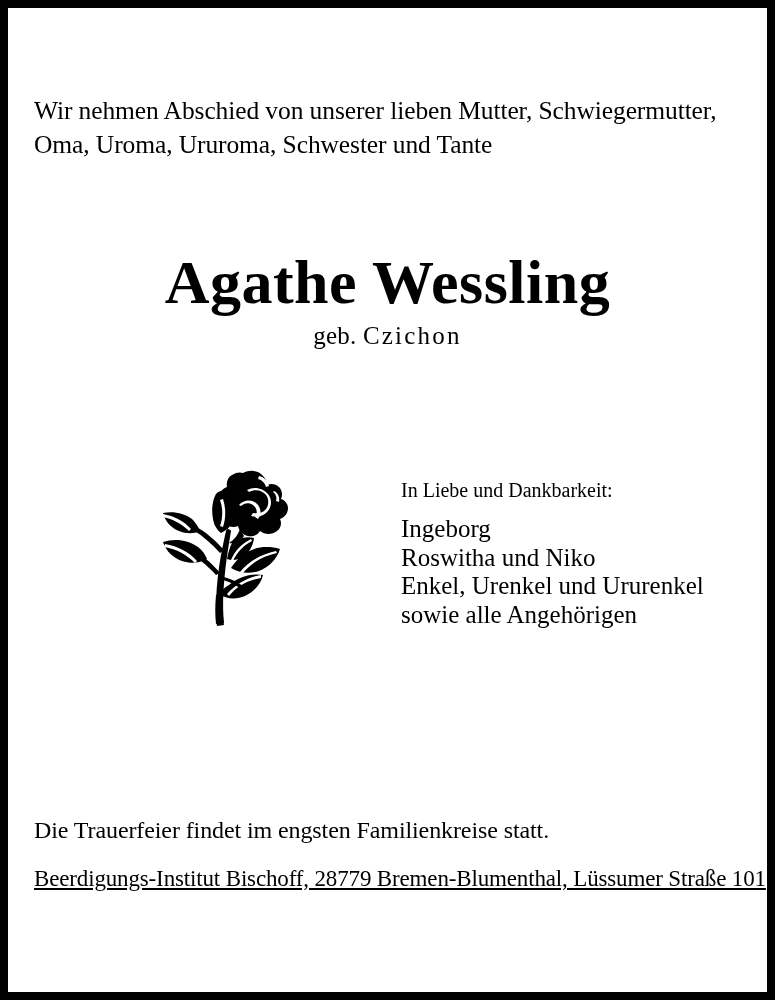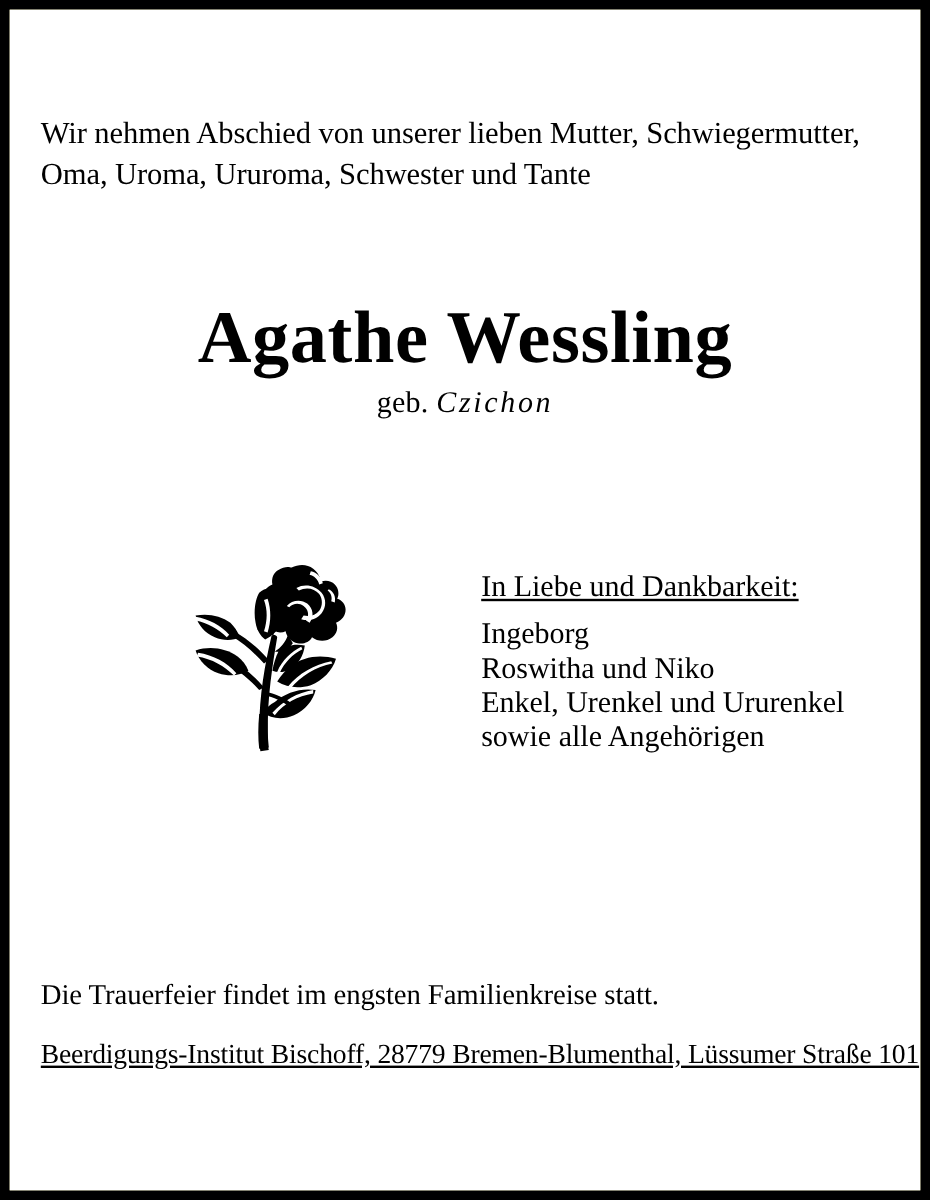--- a/index.html
+++ b/index.html
@@ -11,21 +11,21 @@
   body {
     font-family: "Liberation Serif", "DejaVu Serif", serif;
     color: #000000;
   }
 
   .notice {
     position: relative;
     width: 775px;
     height: 1000px;
     box-sizing: border-box;
-    background: #fef9c3;
+    background: #c2410c;
     border: 8px solid #000000;
     overflow: hidden;
   }
 
   .inner {
     position: absolute;
     left: 0;
     top: 0;
     width: 759px;
     height: 984px;
@@ -60,21 +60,20 @@
     margin: 0;
   }
   .maiden-name {
     font-size: 25px;
     line-height: 30px;
     margin-top: 3px;
     letter-spacing: 0.2px;
   }
   .maiden-name .surname {
     letter-spacing: 2.2px;
-    font-style: italic;
   }
   .dates {
     font-size: 25.5px;
     line-height: 32px;
     margin-top: 4px;
   }
   .dates .gap {
     display: inline-block;
     width: 48px;
   }
@@ -90,24 +89,23 @@
   .rose svg { display: block; width: 100%; height: 100%; }
 
   
   .mourners {
     position: absolute;
     left: 393px;
     top: 467px;
     width: 350px;
   }
   .mourners-lead {
-    font-size: 25px;
+    font-size: 20px;
     line-height: 30px;
     margin-bottom: 10px;
-    text-decoration: underline;
   }
   .mourners-names {
     font-size: 25px;
     font-weight: normal;
     line-height: 28.5px;
     white-space: pre-line;
   }
 
   
   .address {

